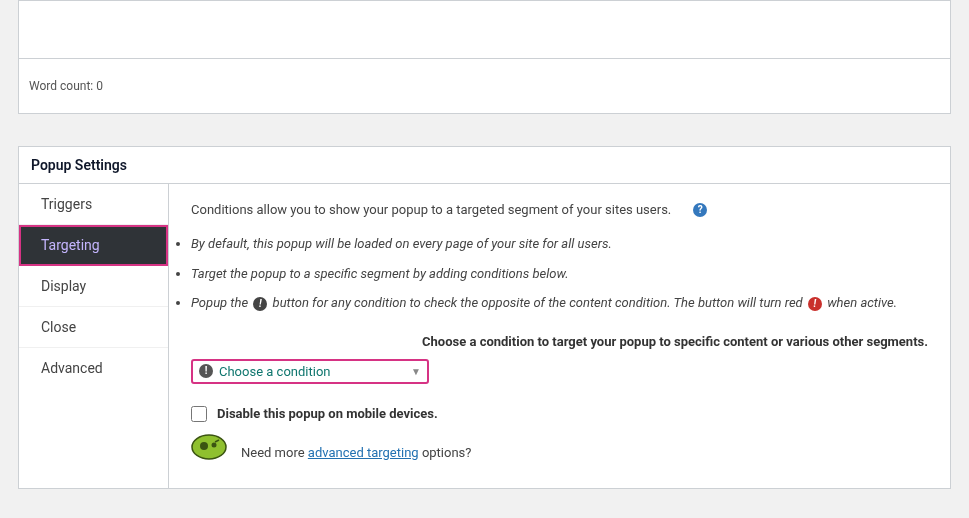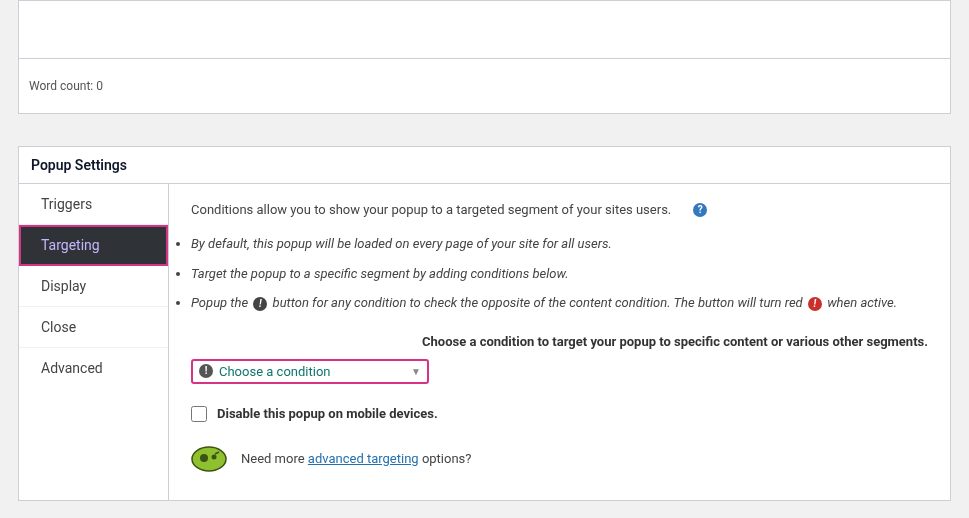--- a/index.html
+++ b/index.html
@@ -161,23 +161,23 @@
       border: 1px solid #8c8f94;
       border-radius: 3px;
     }
     .check-row label {
       font-weight: 700;
       color: #333;
       font-size: 13px;
     }
     .footer-row {
       display: flex;
-      align-items: center;
+      align-items: flex-end;
       gap: 14px;
-      margin-top: 24px;
+      margin-top: 12px;
     }
     .pro-badge {
       display: inline-flex;
       align-items: center;
       justify-content: center;
     }
     .footer-text {
       color: #444;
       font-size: 13px;
     }

